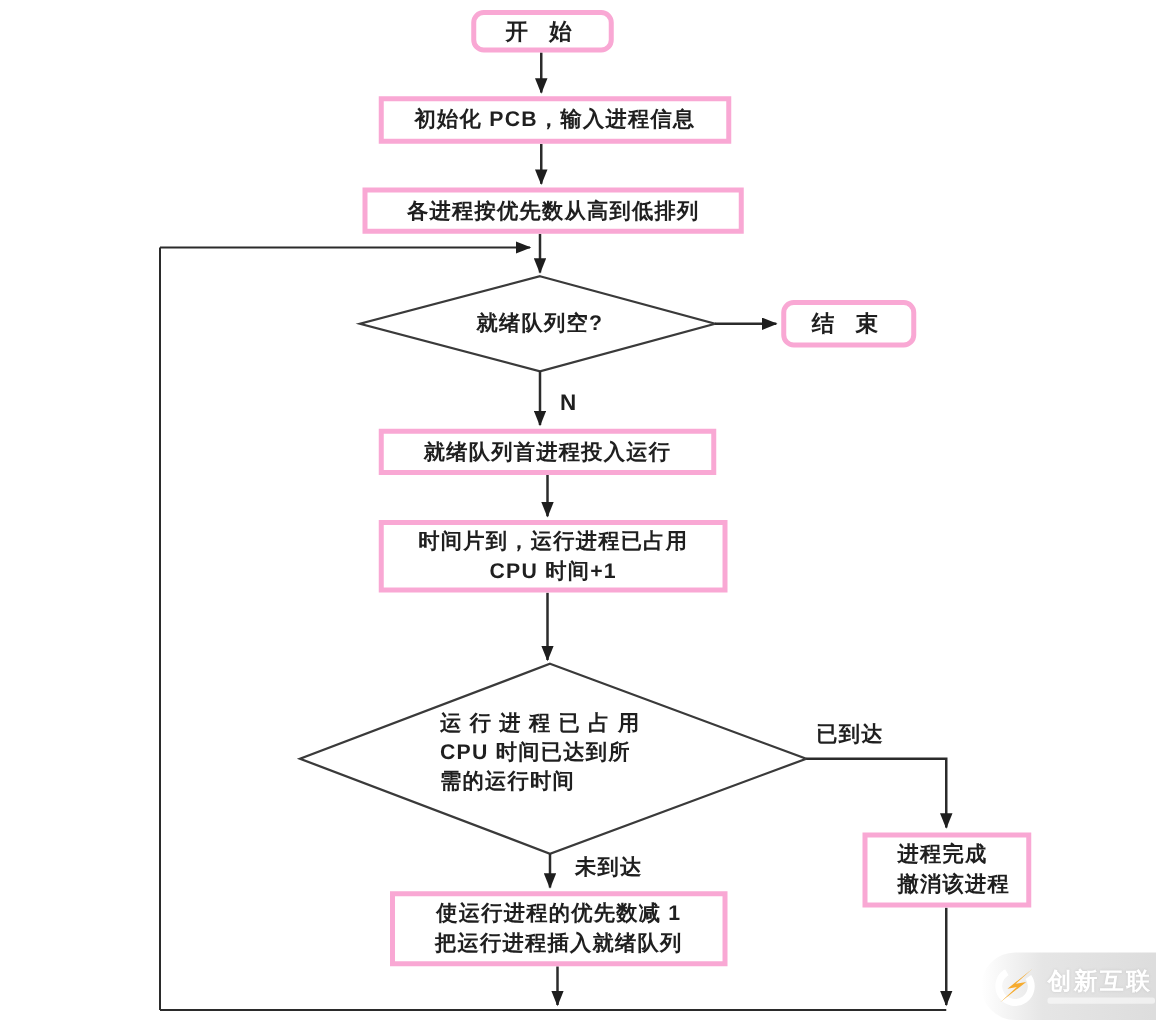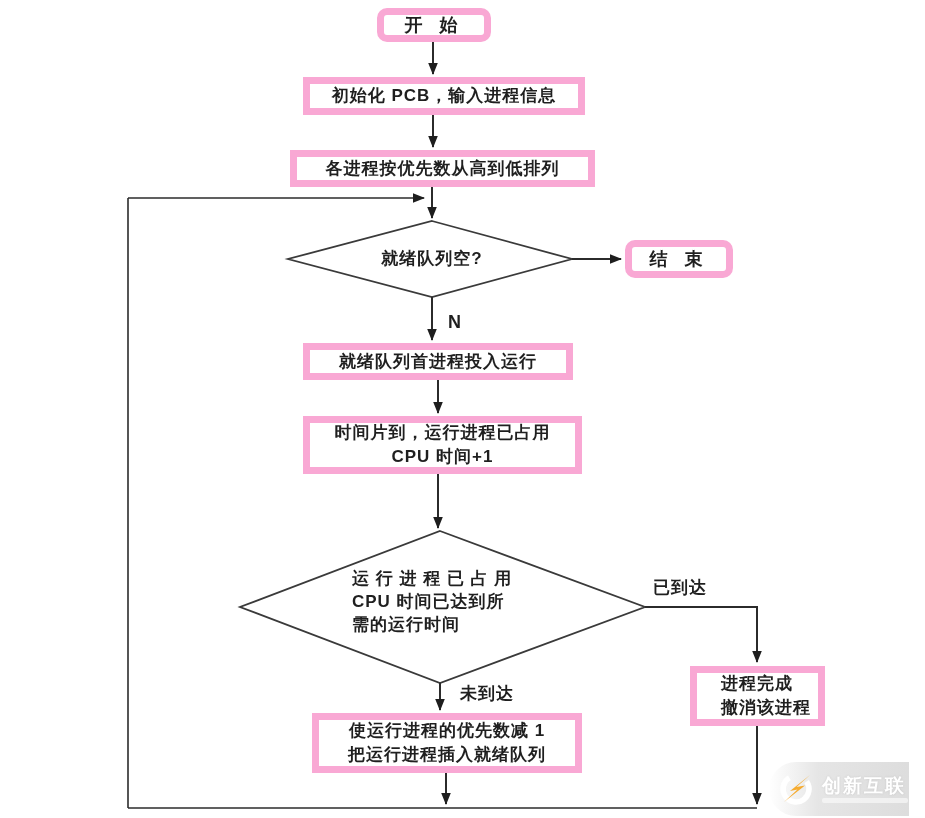--- a/index.html
+++ b/index.html
@@ -6,38 +6,38 @@
   .stage{
     position:relative;width:925px;height:818px;background:#ffffff;overflow:hidden;
     font-family:"Liberation Sans","DejaVu Sans",sans-serif;
     color:#1f1f1f;
   }
   .wires{position:absolute;left:0;top:0;z-index:1;}
   .wires line,.wires polyline{stroke:#2b2b2b;stroke-width:2;fill:none;}
   .wires .thin{stroke-width:1.6;}
   .wires polygon.diamond{fill:#ffffff;stroke:#3a3a3a;stroke-width:1.8;}
   .node{
-    position:absolute;z-index:2;background:#ffffff;border:7px solid #f9a8d4;
+    position:absolute;z-index:2;background:#ffffff;border:4px solid #f9a8d4;
     display:flex;flex-direction:column;align-items:center;justify-content:center;
     font-size:17px;font-weight:700;line-height:24px;letter-spacing:1px;
     box-sizing:border-box;text-align:center;white-space:nowrap;
   }
   .node.terminal{border-radius:10px;font-size:18px;letter-spacing:6px;}
   .dtext{
     position:absolute;z-index:3;font-size:17px;font-weight:700;line-height:23px;
     letter-spacing:1px;white-space:nowrap;
   }
   .edge-label{
     position:absolute;z-index:3;font-size:17px;font-weight:700;letter-spacing:1px;
     white-space:nowrap;
   }
   .left-align{align-items:flex-start;text-align:left;padding-left:24px;}
   
   .watermark{
-    position:absolute;right:16px;bottom:2px;z-index:4;width:140px;height:54px;
+    position:absolute;right:0;bottom:2px;z-index:4;width:140px;height:54px;
     border-radius:27px 0 0 27px;
     background:linear-gradient(90deg, rgba(214,214,214,0) 0%, rgba(204,204,204,0.5) 35%, rgba(198,198,198,0.6) 100%);
     display:flex;align-items:center;gap:7px;padding-left:8px;box-sizing:border-box;
   }
   .wm-text{display:flex;flex-direction:column;gap:3px;}
   .brand-name{
     color:#ffffff;font-size:19px;font-weight:700;letter-spacing:2px;line-height:19px;
     text-shadow:0 0 2px rgba(120,120,120,0.25);
   }
   .brand-tagline-bar{width:86px;height:5px;background:rgba(255,255,255,0.55);border-radius:2px;}

